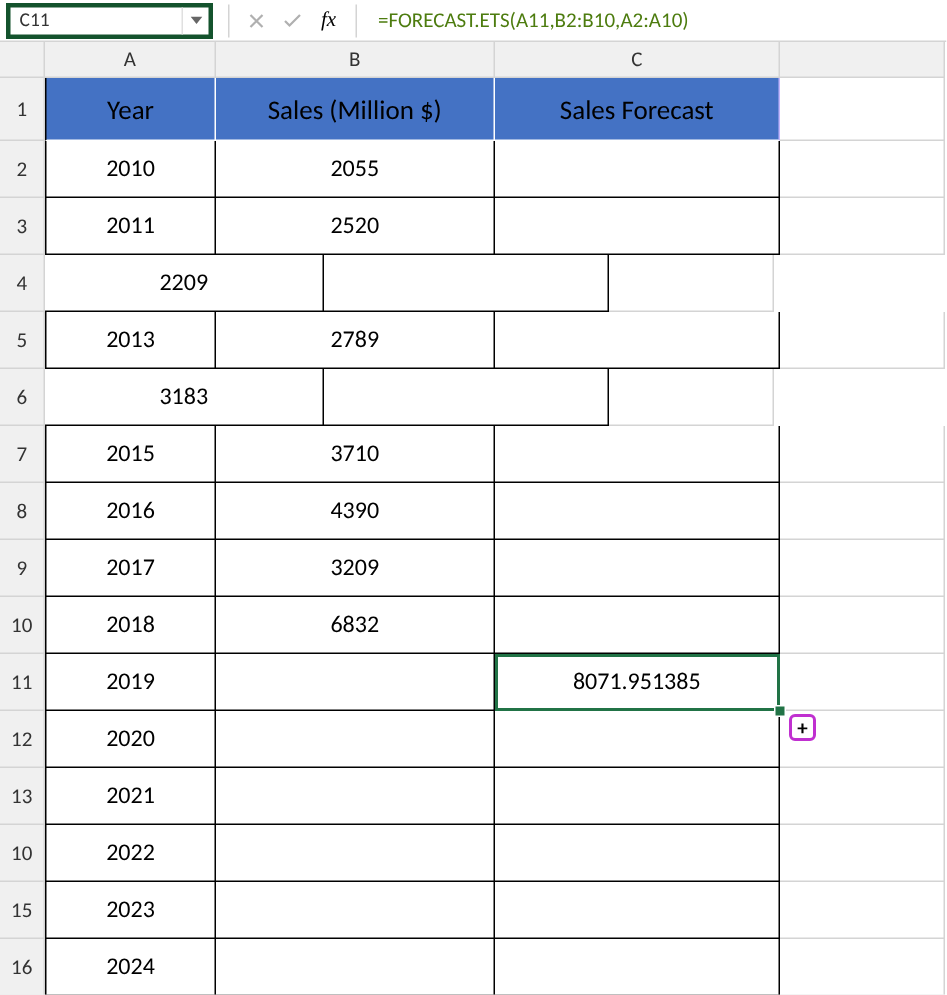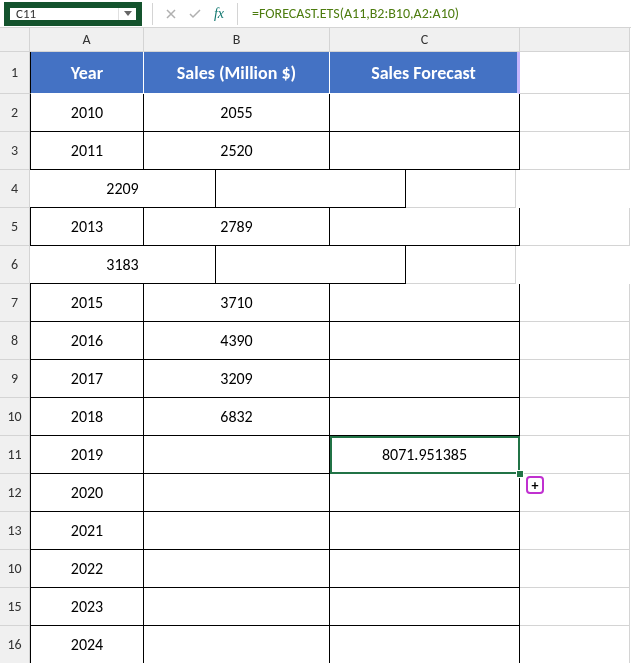--- a/index.html
+++ b/index.html
@@ -1,42 +1,42 @@
 <!DOCTYPE html>
 <html><head>
   <meta charset="utf-8">
   <style>
     * { box-sizing: border-box; margin: 0; padding: 0; }
     body { font-family: Calibri, Arial, sans-serif; background: #fff; width: 631px; height: 663px; overflow: hidden; position: relative; }
     
     .formula-bar { display: flex; align-items: center; height: 28px; border-bottom: 1px solid #d4d4d4; background: #fff; }
-    .name-box { width: 138px; height: 24px; margin: 2px 4px; border: 6px solid #14532d; display: flex; align-items: center; background: #fff; }
+    .name-box { width: 138px; height: 24px; margin: 2px 4px; border: 3px solid #14532d; display: flex; align-items: center; background: #fff; }
     .name-box-text { flex: 1; padding: 0 6px; font-size: 13px; color: #333; }
     .name-box-arrow { width: 18px; display: flex; align-items: center; justify-content: center; border-left: 1px solid #e0e0e0; height: 100%; color: #666; }
     .fb-divider { width: 1px; height: 22px; background: #d4d4d4; margin: 0 6px; }
     .fb-btn { width: 24px; height: 24px; display: flex; align-items: center; justify-content: center; color: #999; font-style: italic; font-size: 15px; }
-    .fb-fx { font-style: italic; font-size: 14px; color: #0f766e; font-family: 'Times New Roman', serif; }
+    .fb-fx { font-style: italic; font-size: 14px; color: #000000; font-family: 'Times New Roman', serif; }
     .formula-input { flex: 1; padding: 0 8px; font-size: 14px; color: #4d7c0f; height: 100%; display: flex; align-items: center; }
     
     .sheet-area { display: flex; }
     .corner { width: 30px; height: 24px; background: #f0f0f0; border-right: 1px solid #d4d4d4; border-bottom: 1px solid #d4d4d4; }
     .col-headers { display: flex; }
     .col-header { height: 24px; background: #f0f0f0; border-right: 1px solid #d4d4d4; border-bottom: 1px solid #d4d4d4; display: flex; align-items: center; justify-content: center; font-size: 14px; color: #333; }
     .col-a { width: 114px; }
     .col-b { width: 186px; }
     .col-c { width: 190px; }
     .col-rest { width: 110px; }
     
     .row-area { display: flex; }
     .row-header { width: 30px; background: #f0f0f0; border-right: 1px solid #d4d4d4; border-bottom: 1px solid #d4d4d4; display: flex; align-items: center; justify-content: center; font-size: 14px; color: #333; }
     .row-h1 { height: 42px; }
     .row-hn { height: 38px; }
     .cell-row { display: flex; }
     .cell { border-right: 1px solid #000; border-bottom: 1px solid #000; display: flex; align-items: center; justify-content: center; font-size: 16px; color: #000; background: #fff; }
-    .cell.header-cell { background: #4472C4; color: #ffffff; font-weight: bold; font-size: 18px; border-right: 1px solid #fff; border-bottom: 1px solid #fff; }
+    .cell.header-cell { background: #4472C4; color: #000000; font-weight: normal; font-size: 18px; border-right: 1px solid #fff; border-bottom: 1px solid #fff; }
     .cell.header-cell:last-child { border-right: 1px solid #000; }
     .cell.empty-rest { border-right: 1px solid #d4d4d4; border-bottom: 1px solid #d4d4d4; }
     
     .selection-box { position: absolute; border: 2px solid #217346; pointer-events: none; background: transparent; }
     .fill-handle { position: absolute; width: 8px; height: 8px; background: #217346; border: 1px solid #fff; }
     .fill-cursor { position: absolute; width: 18px; height: 18px; border: 2px solid #c030d0; border-radius: 4px; display: flex; align-items: center; justify-content: center; font-size: 14px; font-weight: bold; color: #000; background: rgba(255,255,255,0.6); pointer-events: none; }
     
     .left-border-col { border-left: 1px solid #000; }
   </style>
 </head>
@@ -77,21 +77,21 @@
   </div>
 </div>
 
 <div class="content" style="position:relative;">
 
   <div class="row-area">
     <div class="row-header row-h1">1</div>
     <div class="cell-row">
       <div class="cell header-cell col-a left-border-col row-h1">Year</div>
       <div class="cell header-cell col-b row-h1">Sales (Million $)</div>
-      <div class="cell header-cell col-c row-h1" style="border-right:3px solid #c4b5fd;">Sales Forecast</div>
+      <div class="cell header-cell col-c row-h1" style="border-right:1px solid #c4b5fd;">Sales Forecast</div>
       <div class="cell empty-rest col-rest row-h1"></div>
     </div>
   </div>
 
   <div id="data-rows">
       <div class="row-area">
         <div class="row-header row-hn">2</div>
         <div class="cell-row">
           <div class="cell col-a left-border-col row-hn">2010</div>
           <div class="cell col-b row-hn">2055</div>

